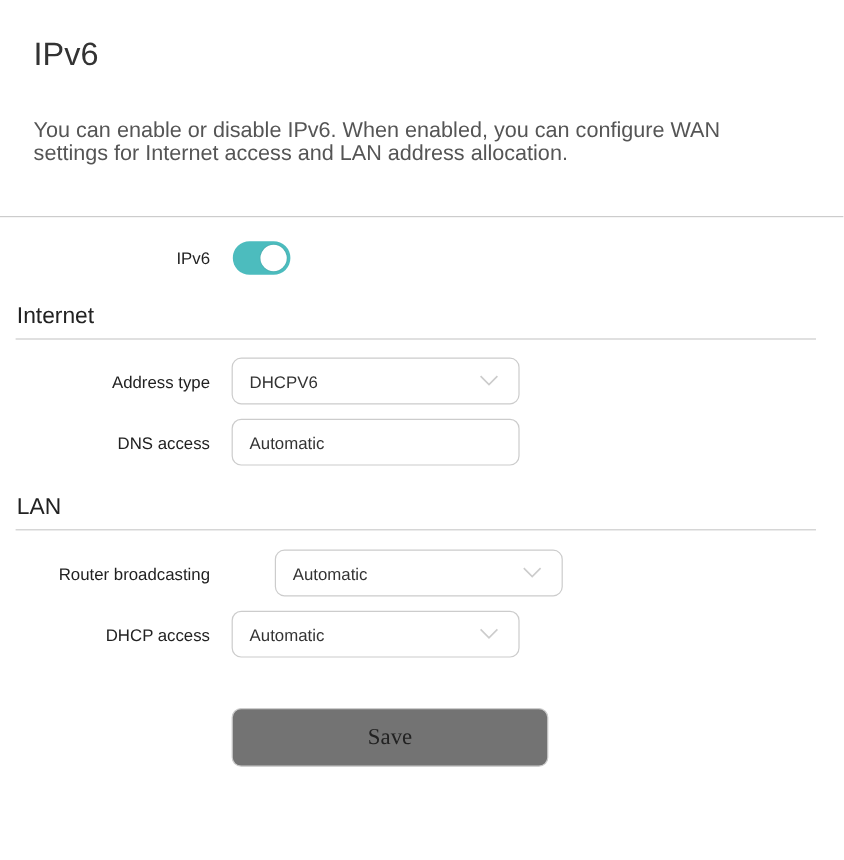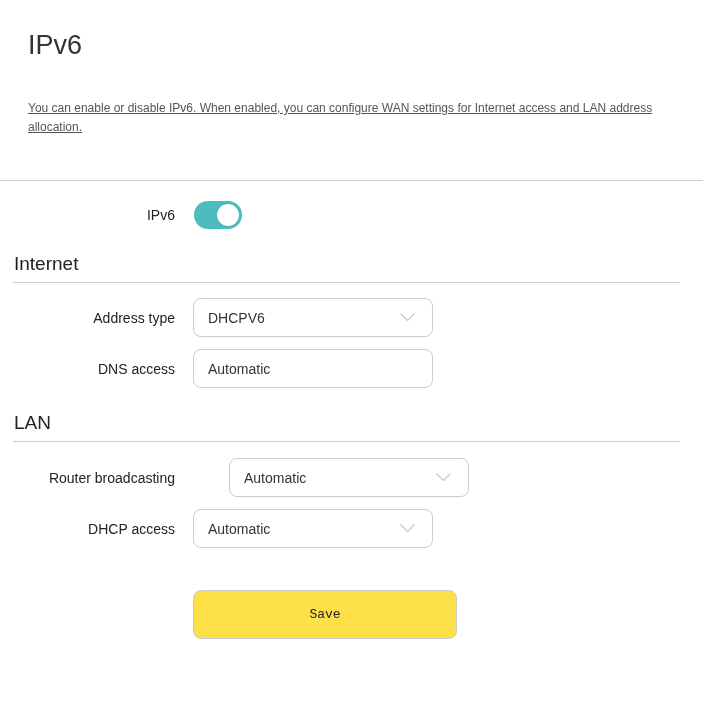--- a/index.html
+++ b/index.html
@@ -16,25 +16,24 @@
   .page-title {
     margin: 30px 0 0 28px;
     font-size: 27px;
     font-weight: 400;
     color: #333;
     line-height: 31px;
   }
   .page-desc {
     margin: 38px 28px 0 28px;
     max-width: 628px;
-    font-size: 12px;
+    font-size: 18px;
     color: #555;
     line-height: 19px;
     font-weight: 400;
-    text-decoration: underline;
   }
   .top-divider {
     border: none;
     border-top: 1px solid var(--divider, #cccccc);
     margin: 43px 0 0 0;
     width: 703px;
   }
 
   .row {
     display: flex;
@@ -103,25 +102,25 @@
     color: #cccccc;
     display: flex;
     align-items: center;
     margin-right: 4px;
   }
 
   .save-button {
     display: block;
     margin: 42px 0 0 193px;
     width: 264px; height: 49px;
-    background: #fde047;
+    background: #737373;
     border: 1px solid var(--border, #cccccc);
     border-radius: 8px;
-    font-family: Liberation Mono, monospace;
-    font-size: 13px;
+    font-family: Liberation Serif, serif;
+    font-size: 19px;
     color: #222;
     cursor: pointer;
   }
   .lan-heading { }
 </style>
 </head>
 <body>
 
 <div class="page">
 

